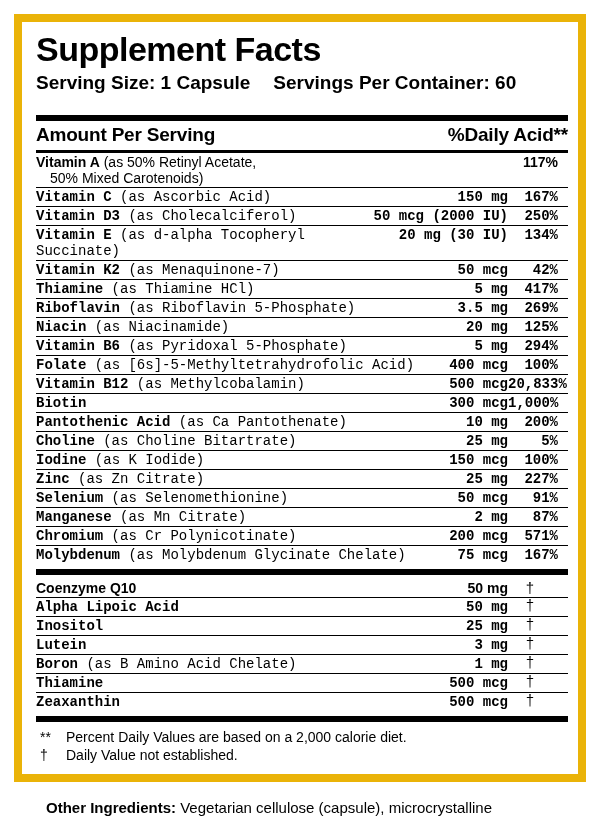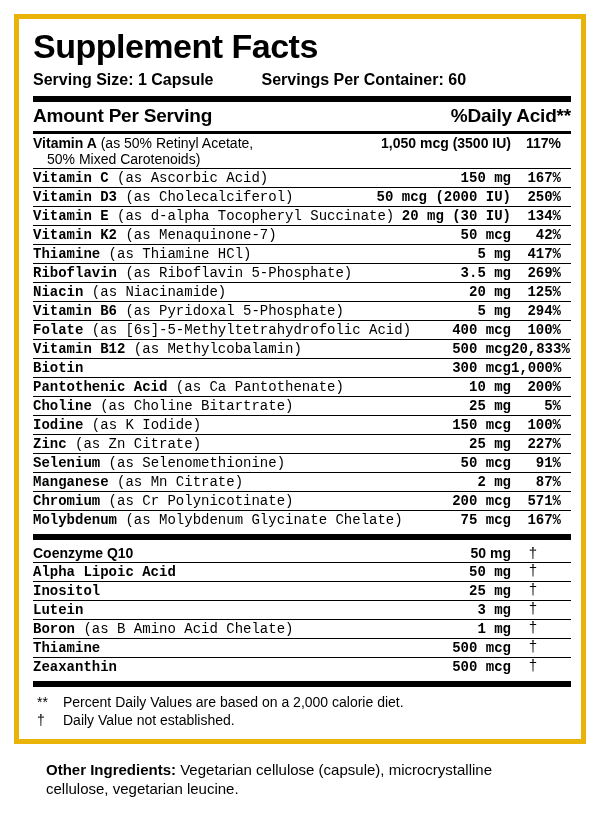--- a/index.html
+++ b/index.html
@@ -4,33 +4,33 @@
 <style>
   html,body{margin:0;padding:0;}
   body{
     width:600px;height:816px;background:#ffffff;color:#000;
     font-family:"Liberation Sans", sans-serif;
     overflow:hidden;position:relative;
     -webkit-font-smoothing:antialiased;
   }
   .facts-box{
     margin:14px 14px 0 14px;
-    border:5px solid #eab308;
+    border:8px solid #eab308;
     padding:0 10px 8px 14px;
     box-sizing:border-box;
     width:572px;
   }
   .panel-title{
     font-size:34px;font-weight:bold;letter-spacing:-0.5px;
     margin:8px 0 5px 0;line-height:38px;
   }
   .serving-row{
-    display:flex;gap:48px;
-    font-size:16px;font-weight:bold;line-height:20px;
-    margin-bottom:6px;white-space:nowrap;
+    display:flex;gap:23px;
+    font-size:19px;font-weight:bold;line-height:20px;
+    margin-bottom:22px;white-space:nowrap;
   }
   .bar{background:#000;border:none;}
   .bar.b6{height:6px;}
   .bar.b3{height:3px;}
   .col-header-row{
     display:flex;justify-content:space-between;align-items:baseline;
     font-size:19px;font-weight:bold;letter-spacing:-0.2px;
     padding:3px 0 4px 0;line-height:22px;
   }
   .nrows{width:100%;}
@@ -86,21 +86,20 @@
     <span>%Daily Acid**</span>
   </div>
 
   <div class="bar b3"></div>
 
   <div class="nrows" id="nutrient-rows">
       <div class="nrow">
     <div class="ncell">
       <span class="nname">Vitamin A</span><span class="nform"> (as 50% Retinyl Acetate,</span>
     <span class="form-line2">50% Mixed Carotenoids)</span></div>
-    <div class="namt">1,050 mcg (3500 IU)</div>
     <div class="ndv">117%</div>
   </div>
       <div class="nrow">
     <div class="ncell">
       <span class="nname">Vitamin C</span><span class="nform"> (as Ascorbic Acid)</span>
     </div>
     <div class="namt">150 mg</div>
     <div class="ndv">167%</div>
   </div>
       <div class="nrow">

